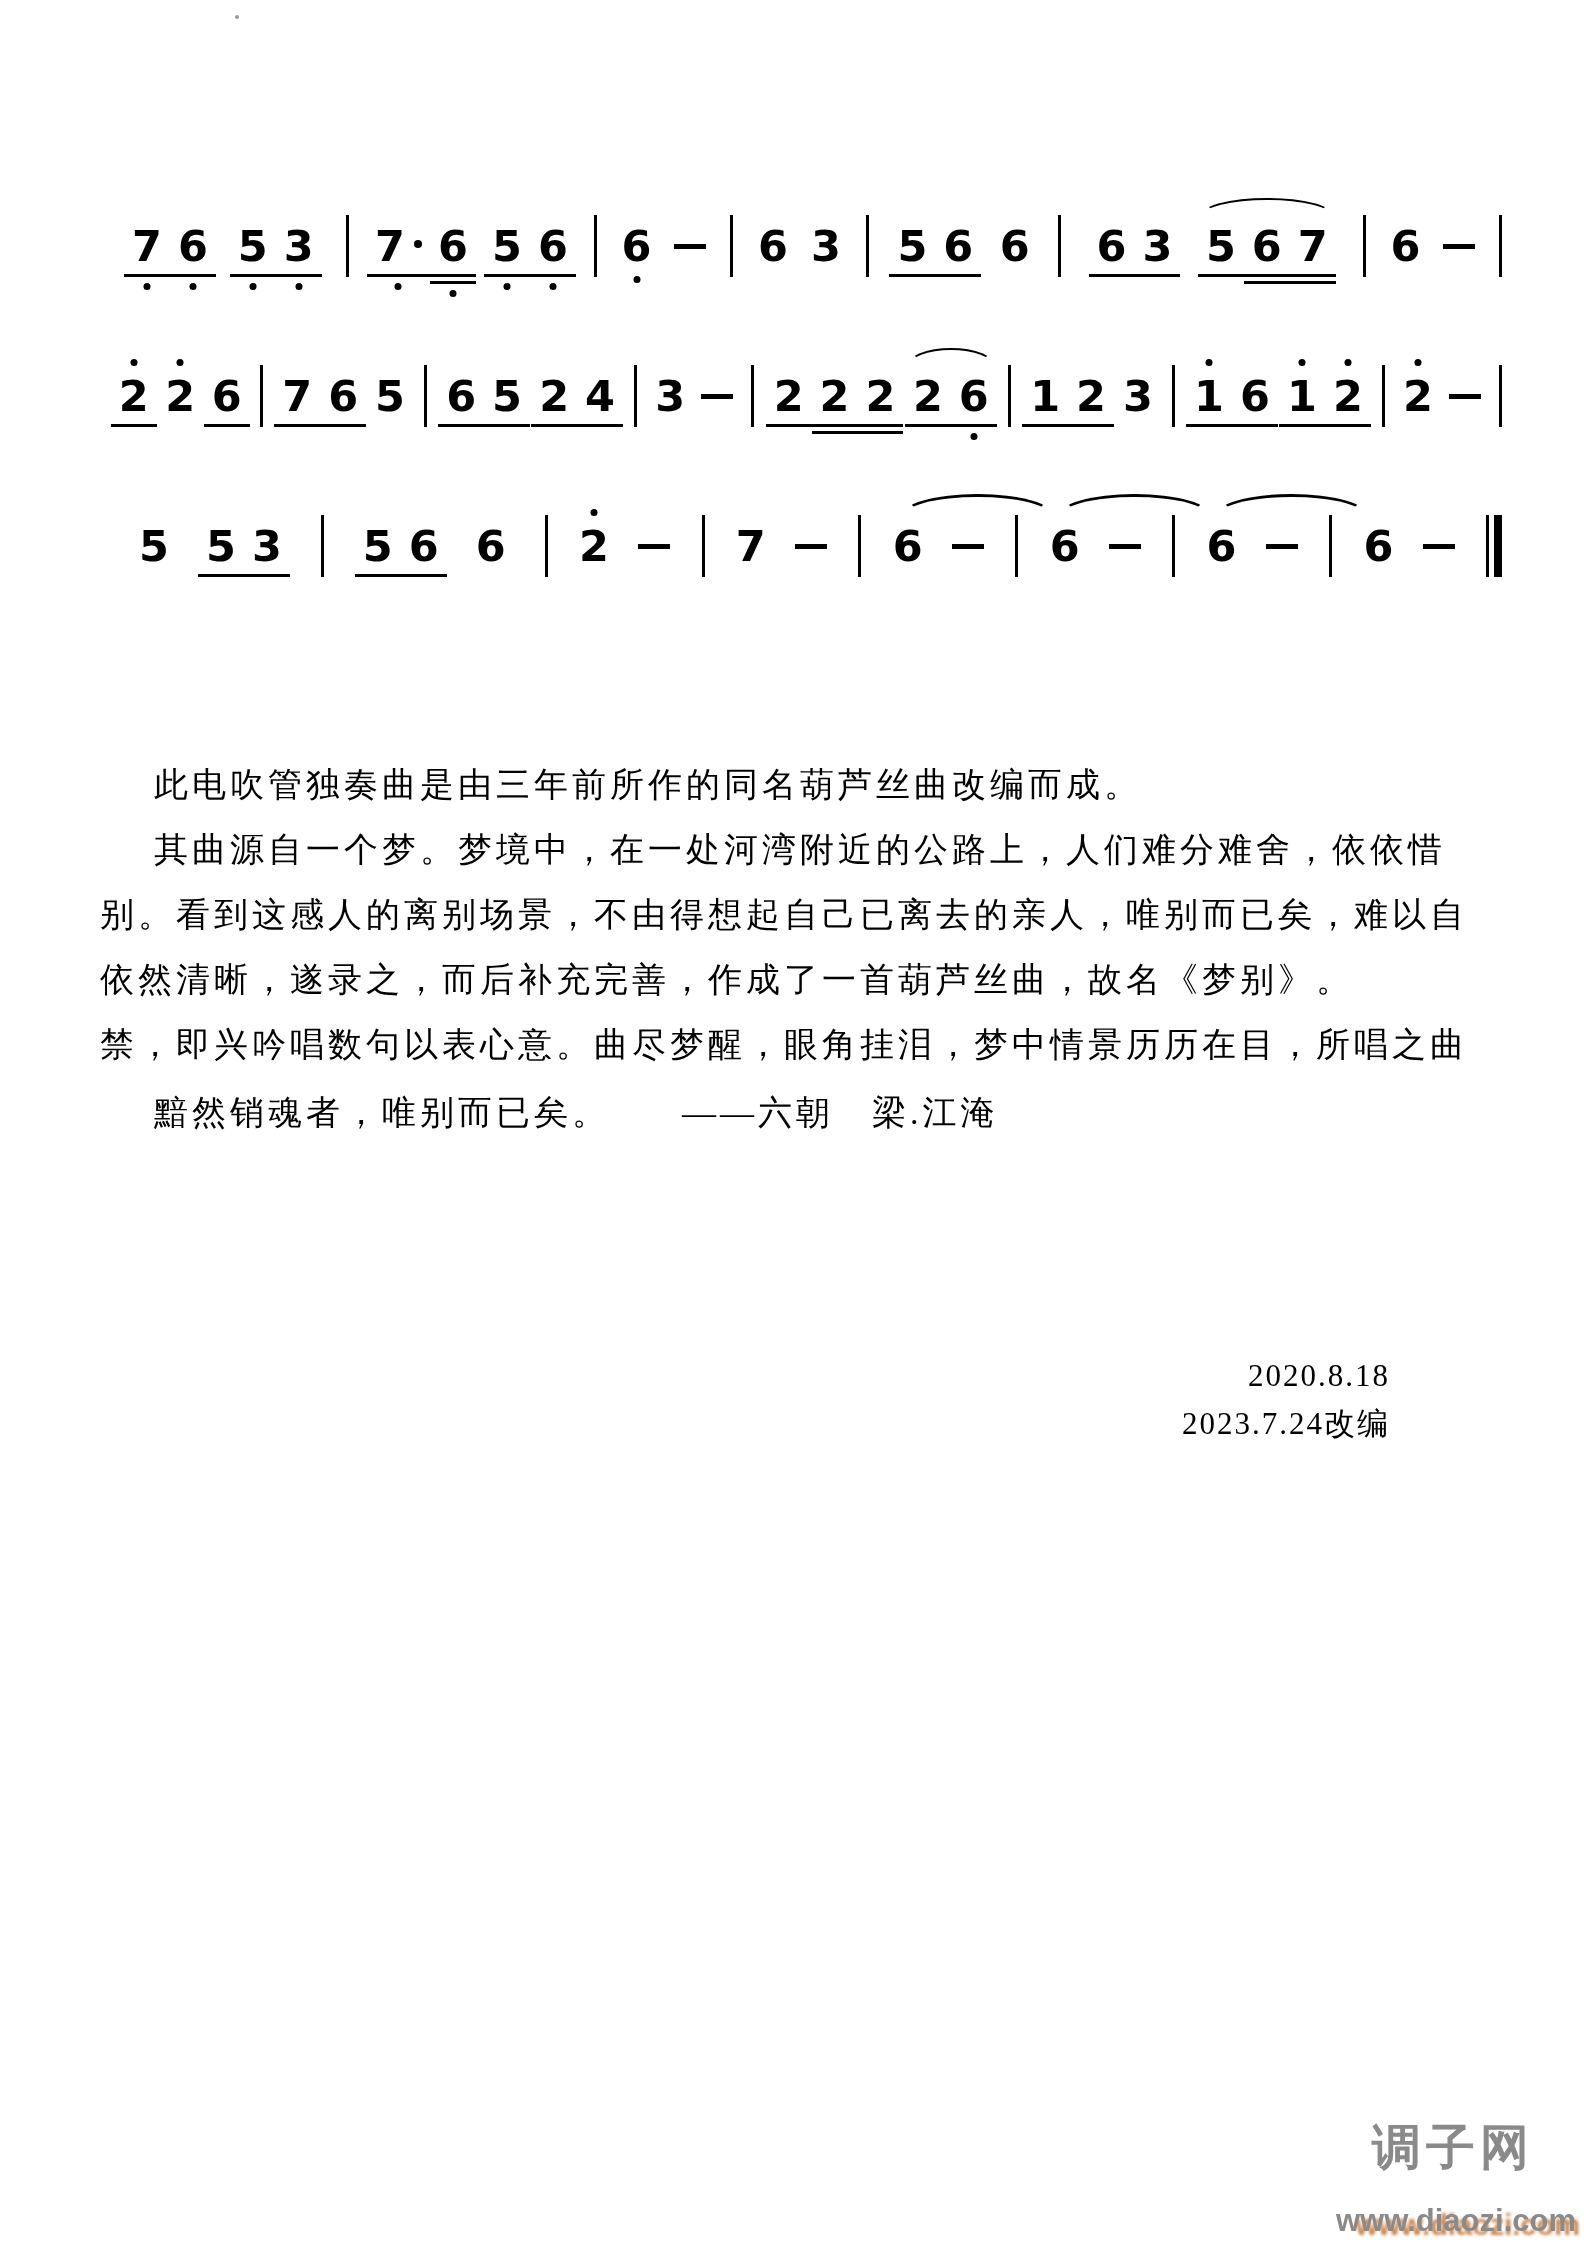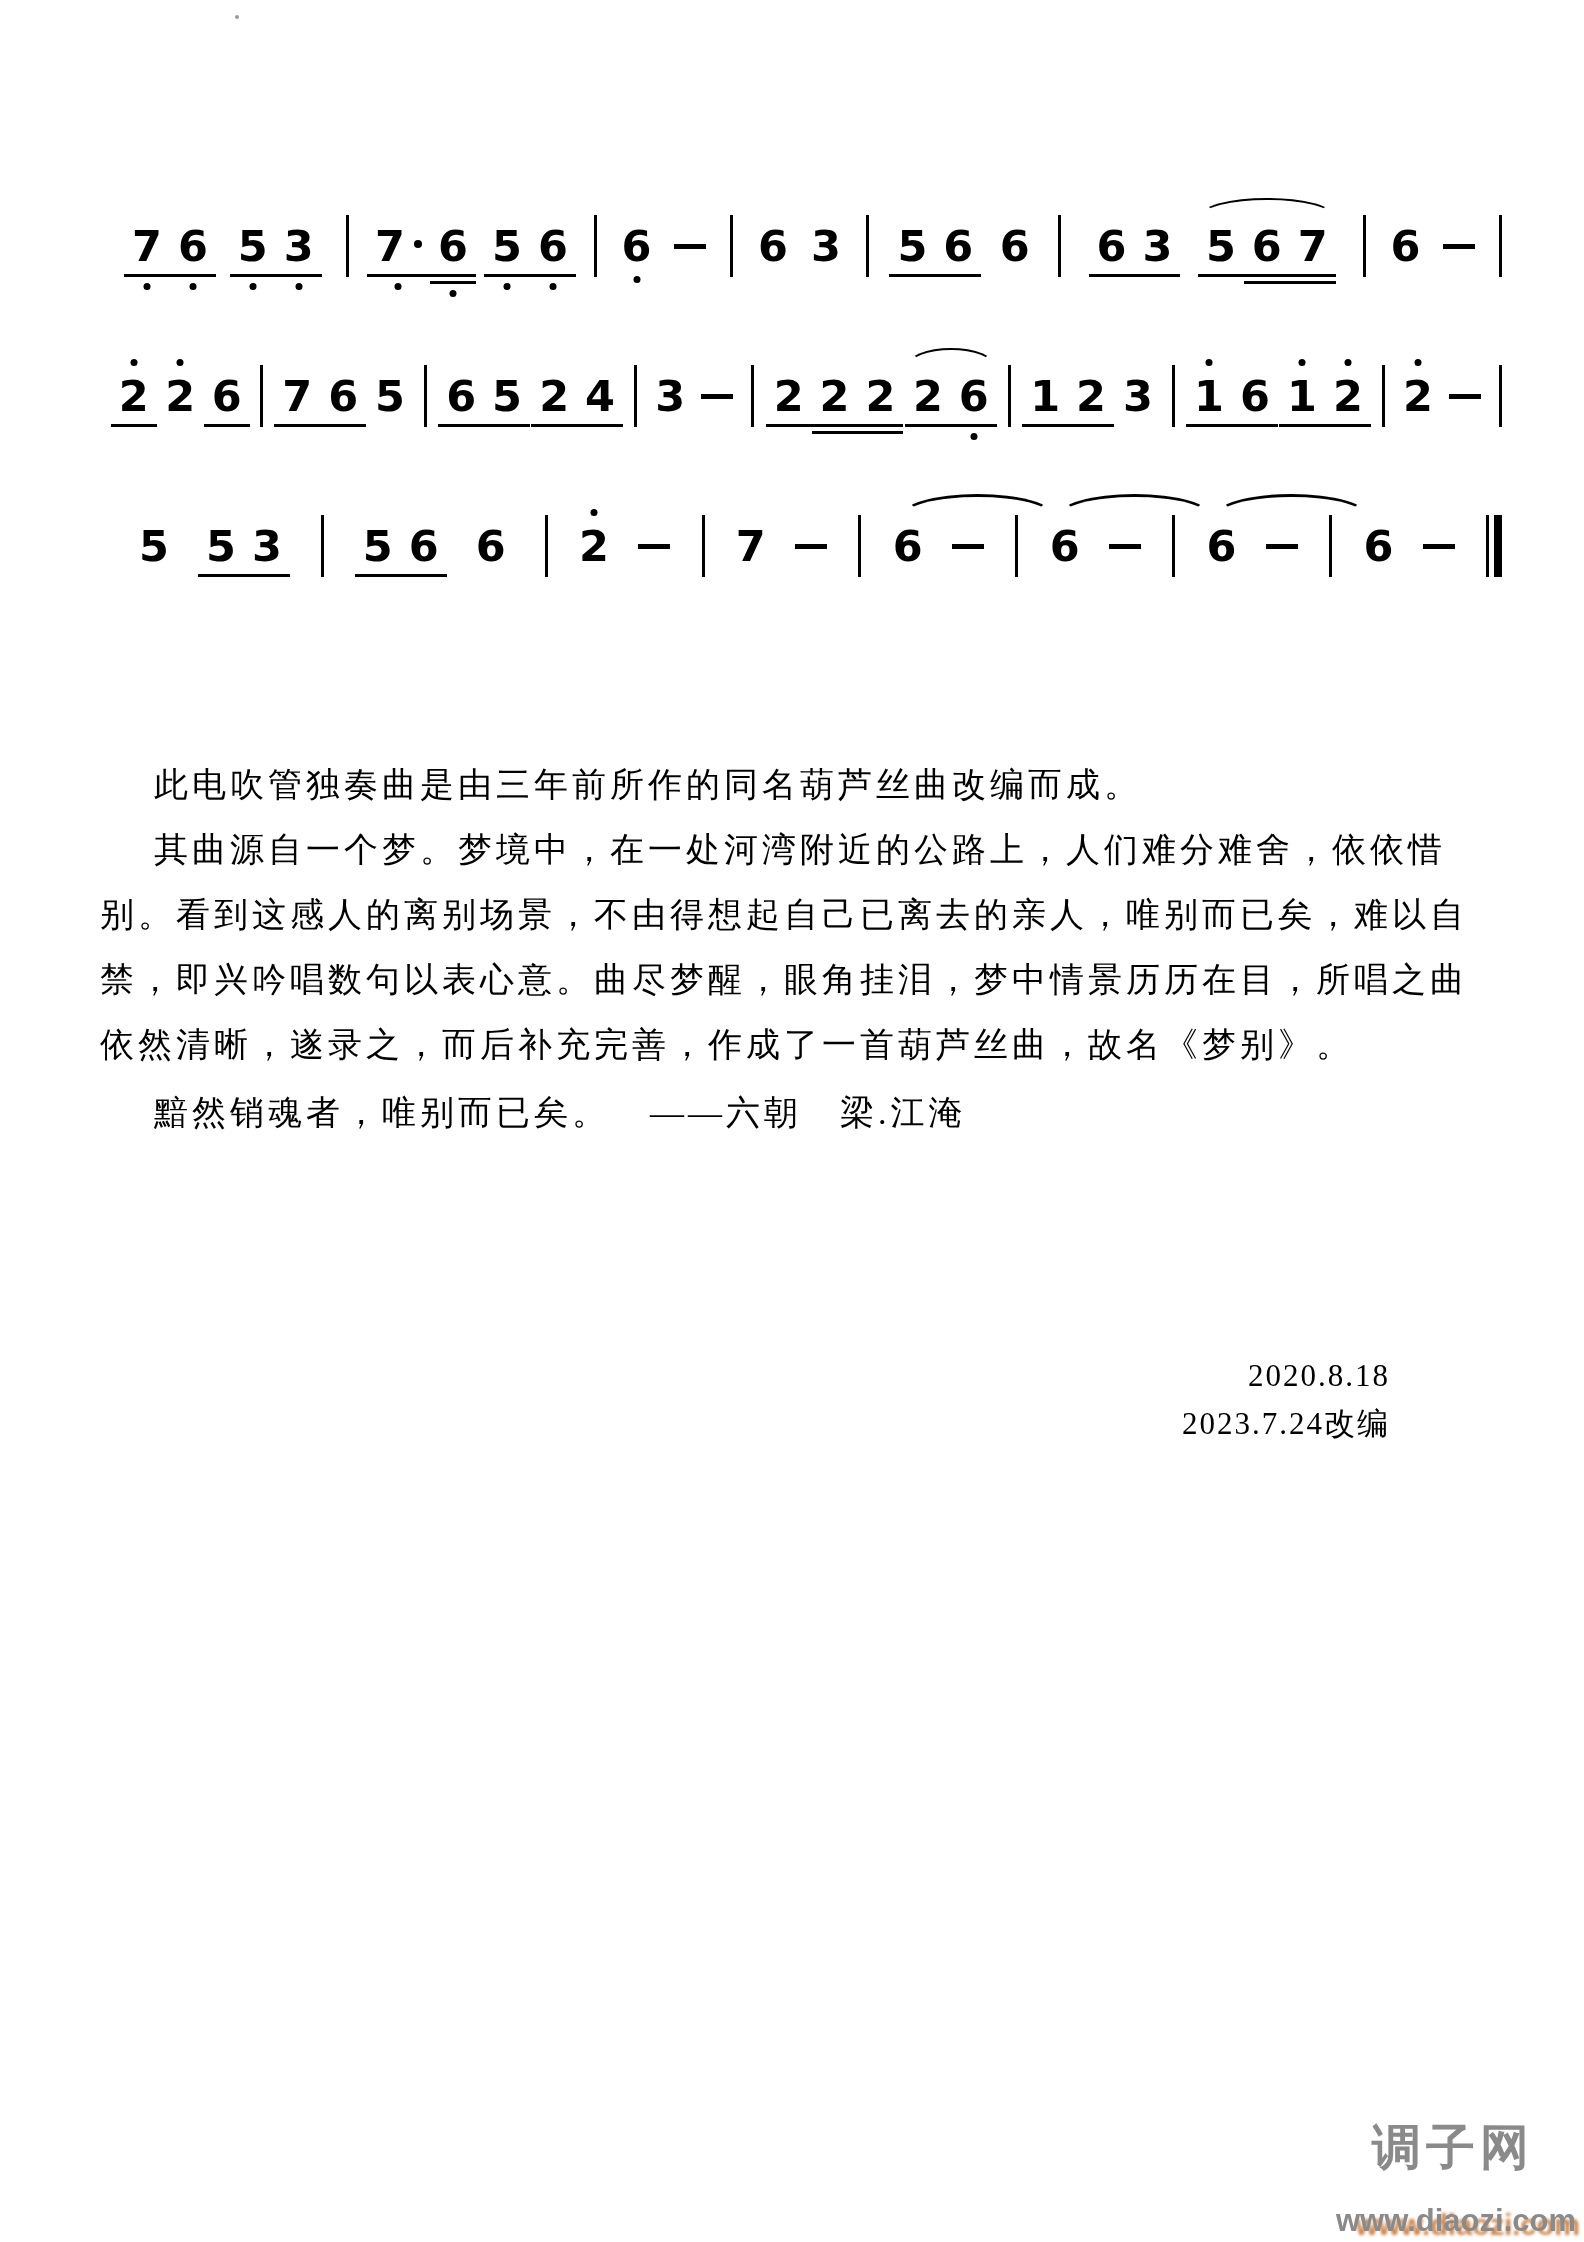--- a/index.html
+++ b/index.html
@@ -41,21 +41,21 @@
          border-color:#000 transparent transparent transparent;
          border-radius:50% 50% 0 0 / 100% 100% 0 0; z-index:2; pointer-events:none; }
 
   
   .notes-text { position:absolute; left:100px; top:752px; width:1404px;
                 font-family:"Liberation Serif", serif; font-size:34px; line-height:65px;
                 letter-spacing:4px; }
   .notes-text .indent { text-indent:54px; }
   .quote-row { position:absolute; left:154px; top:1090px; font-family:"Liberation Serif", serif;
                font-size:34px; letter-spacing:4px; }
-  .quote-attribution { margin-left:40px; }
+  .quote-attribution { margin-left:72px; }
   .dates { position:absolute; top:1352px; right:194px; text-align:right;
            font-family:"Liberation Serif", serif; font-size:31px; line-height:48px; letter-spacing:2px; }
   .footer { position:absolute; top:2110px; left:0; width:100%; text-align:center;
             font-family:"Liberation Serif", serif; font-size:25px; letter-spacing:3px; color:#1c1c1c; }
 
   
   .watermark { position:absolute; right:8px; bottom:4px; text-align:center;
                font-weight:bold; line-height:1.05; }
   .wm-name { display:block; font-size:49px; letter-spacing:5px; margin-right:6px; }
   .wm-url-wrap { position:relative; display:block;margin-top:32px; }
@@ -330,22 +330,22 @@
         </div>
         <div class="bar"></div>
         <div class="bar thick"></div>
       </div>
     </div>
 
   <div class="notes-text">
     <div class="indent">此电吹管独奏曲是由三年前所作的同名葫芦丝曲改编而成。</div>
     <div class="indent">其曲源自一个梦。梦境中，在一处河湾附近的公路上，人们难分难舍，依依惜</div>
     <div>别。看到这感人的离别场景，不由得想起自己已离去的亲人，唯别而已矣，难以自</div>
+    <div>依然清晰，遂录之，而后补充完善，作成了一首葫芦丝曲，故名《梦别》。</div>
     <div>禁，即兴吟唱数句以表心意。曲尽梦醒，眼角挂泪，梦中情景历历在目，所唱之曲</div>
-    <div>依然清晰，遂录之，而后补充完善，作成了一首葫芦丝曲，故名《梦别》。</div>
   </div>
 
   <div class="quote-row">
     <span>黯然销魂者，唯别而已矣。</span><span class="quote-attribution">——六朝　梁.江淹</span>
   </div>
 
   <div class="dates">
     <div>2020.8.18</div>
     <div>2023.7.24改编</div>
   </div>

